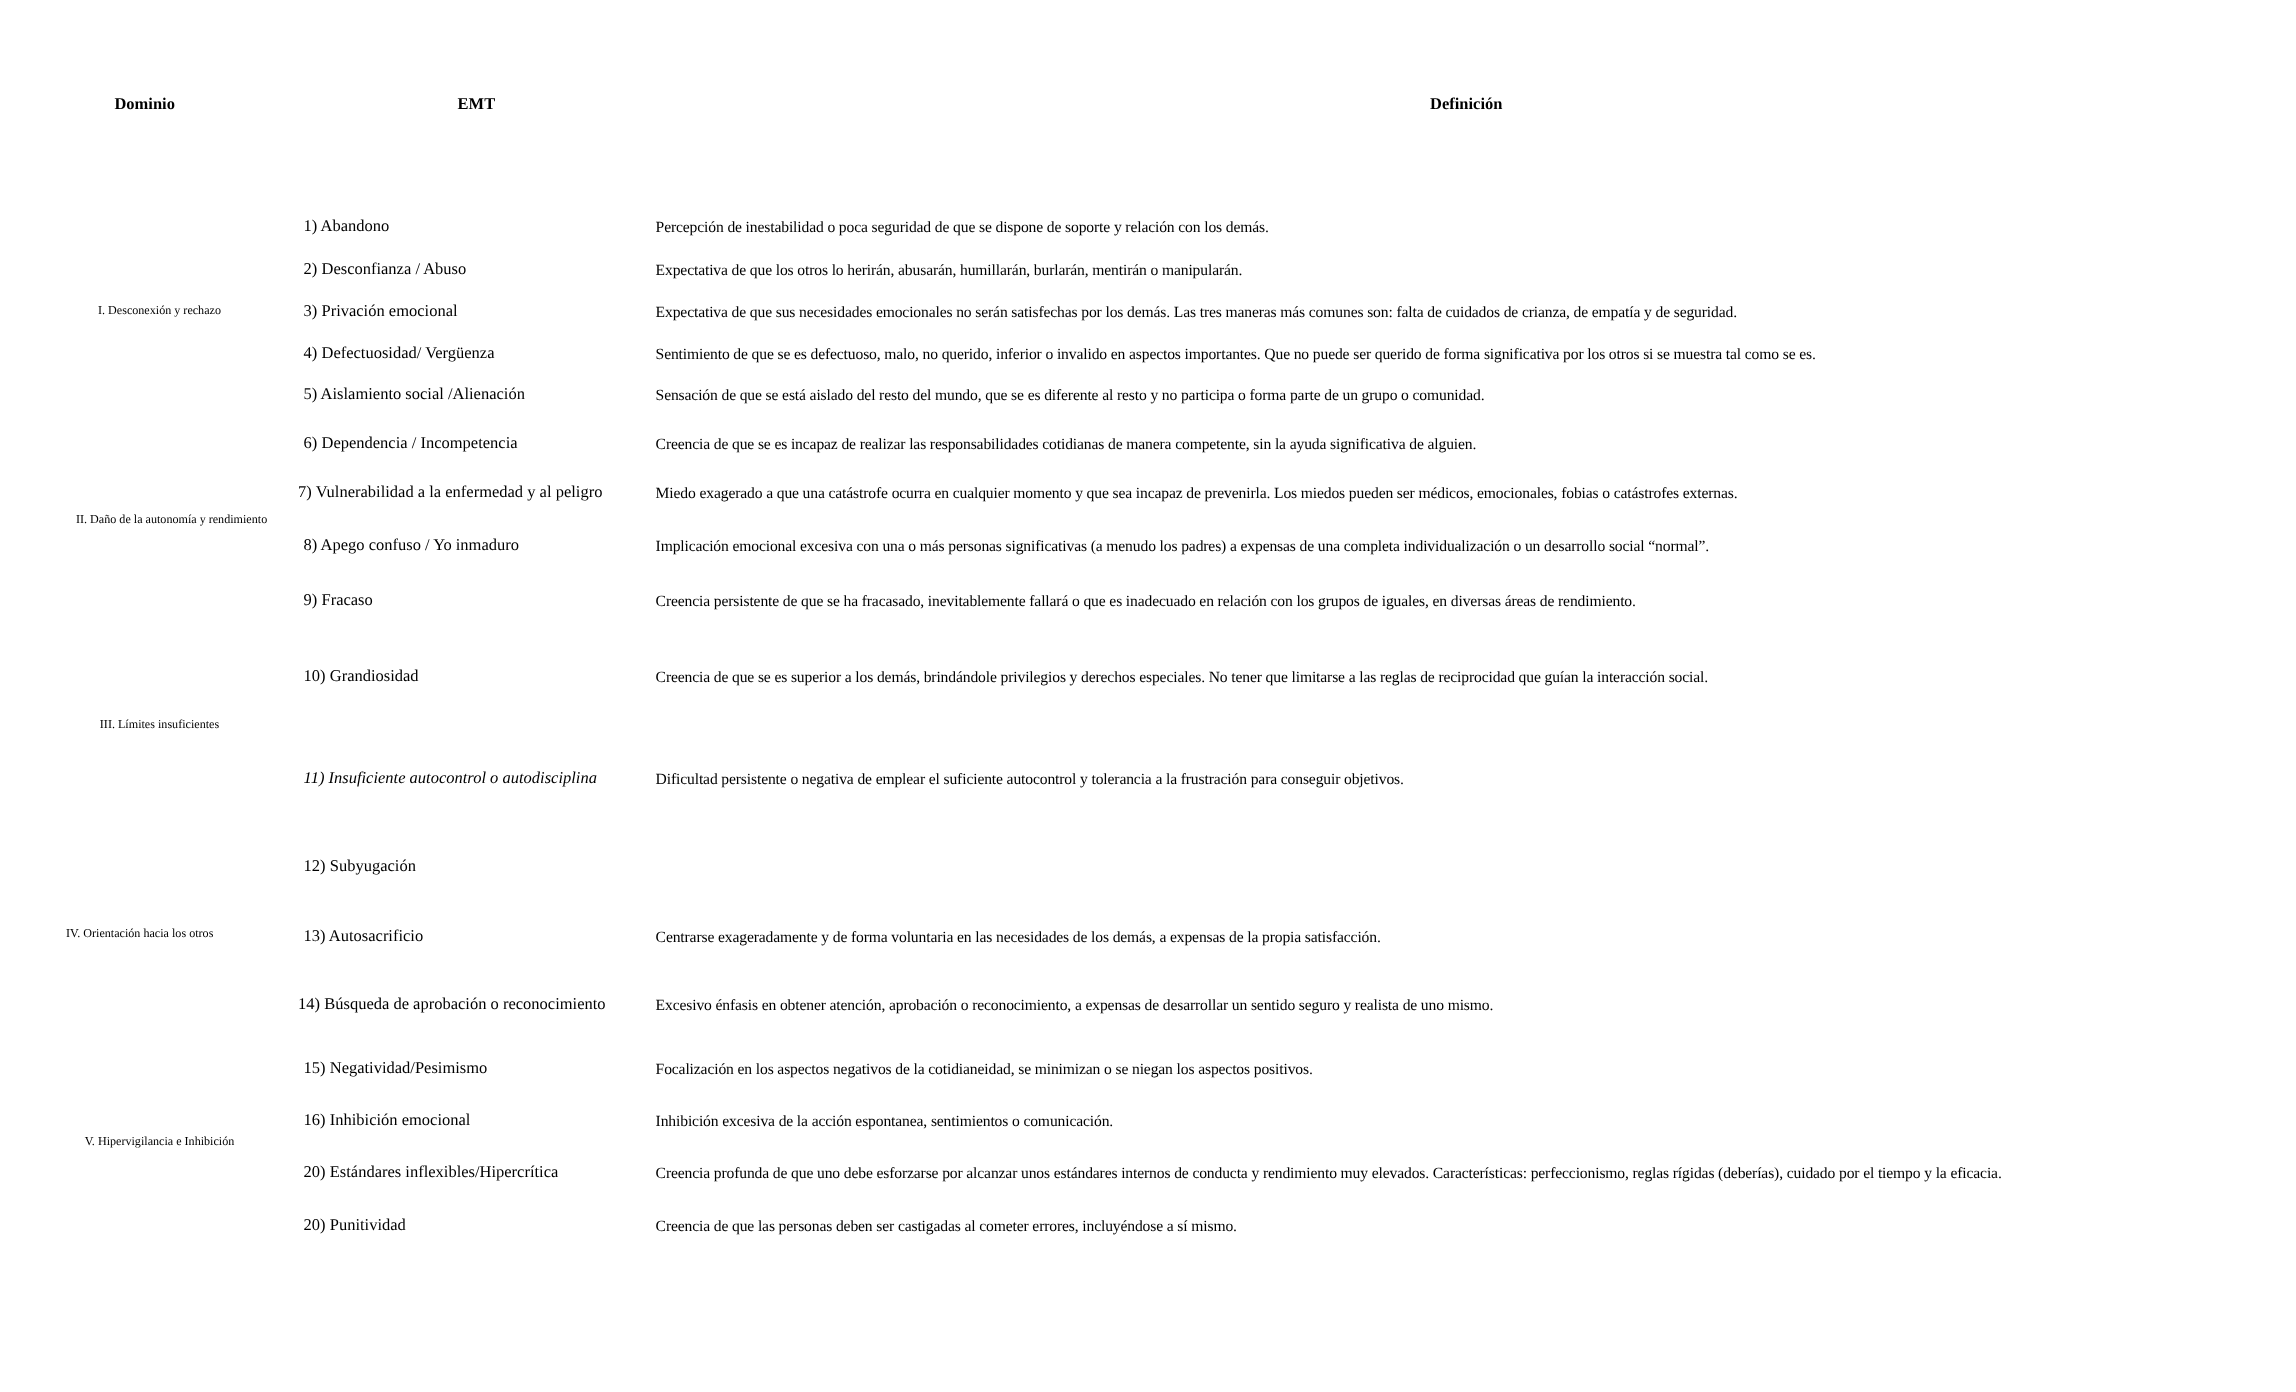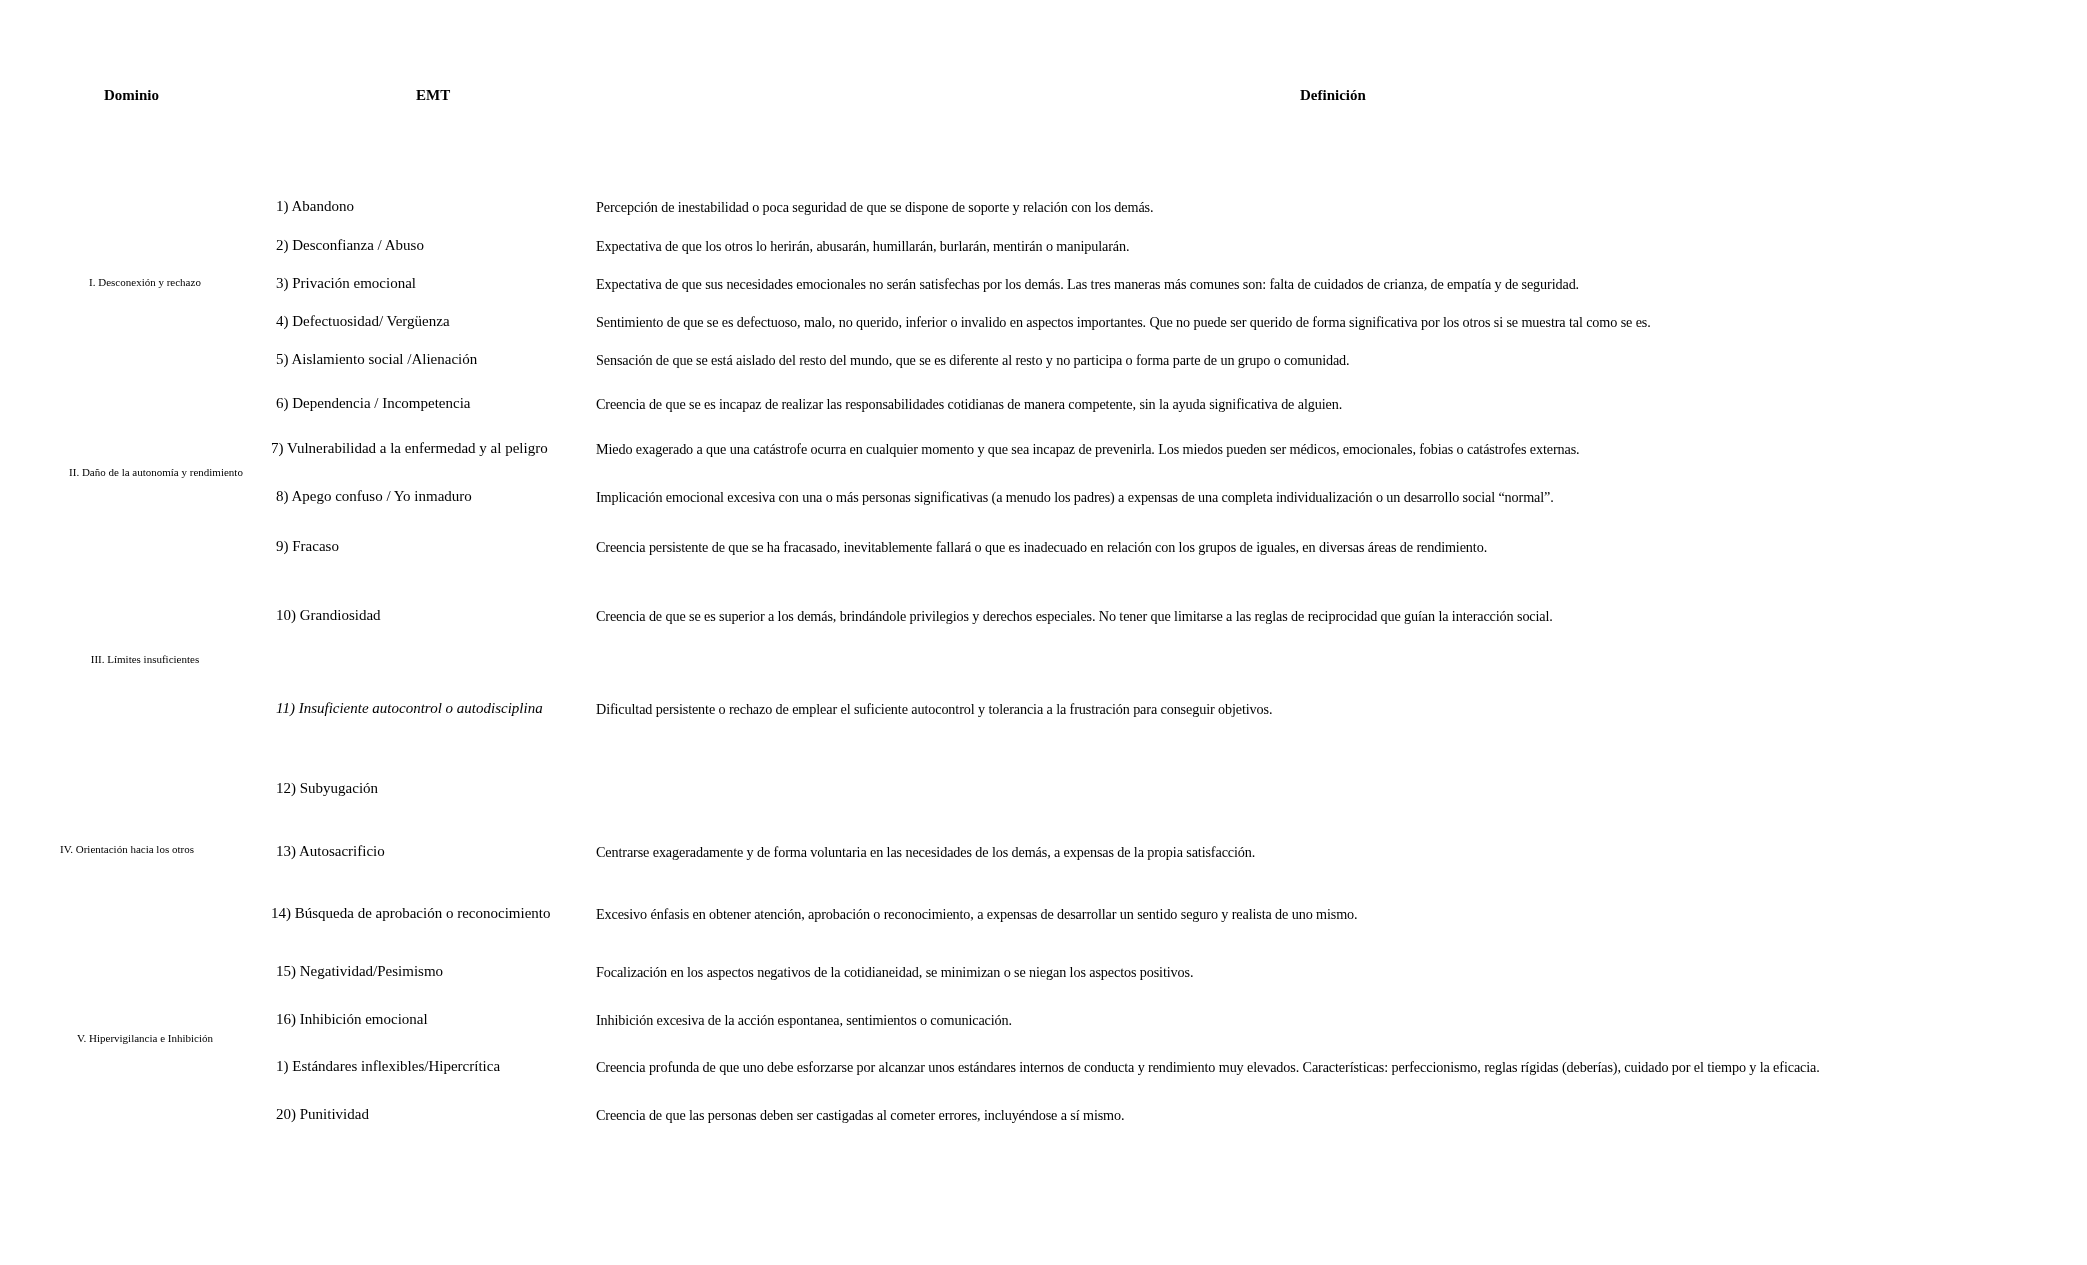--- a/index.html
+++ b/index.html
@@ -79,34 +79,34 @@
   <div class="emt" style="left:271px; top:440px;">7) Vulnerabilidad a la enfermedad y al peligro</div>
   <div class="emt" style="left:276px; top:488px;">8) Apego confuso / Yo inmaduro</div>
   <div class="emt" style="left:276px; top:538px;">9) Fracaso</div>
   <div class="emt" style="left:276px; top:607px;">10) Grandiosidad</div>
   <div class="emt" style="left:276px; top:700px;font-style:italic;">11) Insuficiente autocontrol o autodisciplina</div>
   <div class="emt" style="left:276px; top:780px;">12) Subyugación</div>
   <div class="emt" style="left:276px; top:843px;">13) Autosacrificio</div>
   <div class="emt" style="left:271px; top:905px;">14) Búsqueda de aprobación o reconocimiento</div>
   <div class="emt" style="left:276px; top:963px;">15) Negatividad/Pesimismo</div>
   <div class="emt" style="left:276px; top:1011px;">16) Inhibición emocional</div>
-  <div class="emt" style="left:276px; top:1058px;">1) Estándares inflexibles/Hipercrítica</div>
+  <div class="emt" style="left:276px; top:1058px;">20) Estándares inflexibles/Hipercrítica</div>
   <div class="emt" style="left:276px; top:1106px;">20) Punitividad</div>
 
   <div class="def" style="left:596px; top:199px;">Percepción de inestabilidad o poca seguridad de que se dispone de soporte y relación con los demás.</div>
   <div class="def" style="left:596px; top:238px;">Expectativa de que los otros lo herirán, abusarán, humillarán, burlarán, mentirán o manipularán.</div>
   <div class="def" style="left:596px; top:276px;">Expectativa de que sus necesidades emocionales no serán satisfechas por los demás. Las tres maneras más comunes son: falta de cuidados de crianza, de empatía y de seguridad.</div>
   <div class="def" style="left:596px; top:314px;">Sentimiento de que se es defectuoso, malo, no querido, inferior o invalido en aspectos importantes. Que no puede ser querido de forma significativa por los otros si se muestra tal como se es.</div>
   <div class="def" style="left:596px; top:352px;">Sensación de que se está aislado del resto del mundo, que se es diferente al resto y no participa o forma parte de un grupo o comunidad.</div>
   <div class="def" style="left:596px; top:396px;">Creencia de que se es incapaz de realizar las responsabilidades cotidianas de manera competente, sin la ayuda significativa de alguien.</div>
   <div class="def" style="left:596px; top:441px;">Miedo exagerado a que una catástrofe ocurra en cualquier momento y que sea incapaz de prevenirla. Los miedos pueden ser médicos, emocionales, fobias o catástrofes externas.</div>
   <div class="def" style="left:596px; top:489px;">Implicación emocional excesiva con una o más personas significativas (a menudo los padres) a expensas de una completa individualización o un desarrollo social “normal”.</div>
   <div class="def" style="left:596px; top:539px;">Creencia persistente de que se ha fracasado, inevitablemente fallará o que es inadecuado en relación con los grupos de iguales, en diversas áreas de rendimiento.</div>
   <div class="def" style="left:596px; top:608px;">Creencia de que se es superior a los demás, brindándole privilegios y derechos especiales. No tener que limitarse a las reglas de reciprocidad que guían la interacción social.</div>
-  <div class="def" style="left:596px; top:701px;">Dificultad persistente o rechazo de emplear el suficiente autocontrol y tolerancia a la frustración para conseguir objetivos.</div>
+  <div class="def" style="left:596px; top:701px;">Dificultad persistente o negativa de emplear el suficiente autocontrol y tolerancia a la frustración para conseguir objetivos.</div>
   <div class="def" style="left:596px; top:844px;">Centrarse exageradamente y de forma voluntaria en las necesidades de los demás, a expensas de la propia satisfacción.</div>
   <div class="def" style="left:596px; top:906px;">Excesivo énfasis en obtener atención, aprobación o reconocimiento, a expensas de desarrollar un sentido seguro y realista de uno mismo.</div>
   <div class="def" style="left:596px; top:964px;">Focalización en los aspectos negativos de la cotidianeidad, se minimizan o se niegan los aspectos positivos.</div>
   <div class="def" style="left:596px; top:1012px;">Inhibición excesiva de la acción espontanea, sentimientos o comunicación.</div>
   <div class="def" style="left:596px; top:1059px;">Creencia profunda de que uno debe esforzarse por alcanzar unos estándares internos de conducta y rendimiento muy elevados. Características: perfeccionismo, reglas rígidas (deberías), cuidado por el tiempo y la eficacia.</div>
   <div class="def" style="left:596px; top:1107px;">Creencia de que las personas deben ser castigadas al cometer errores, incluyéndose a sí mismo.</div>
 
 </div>
 
 </body></html>

